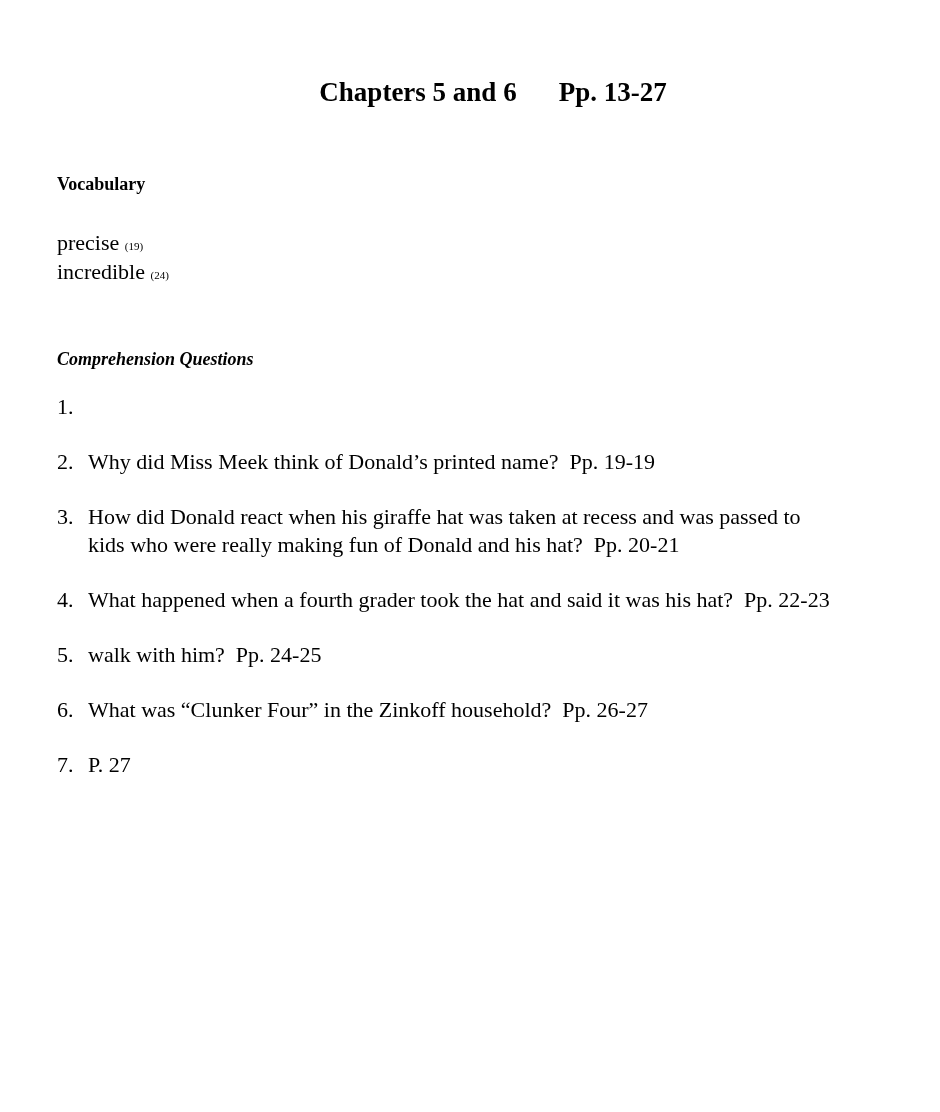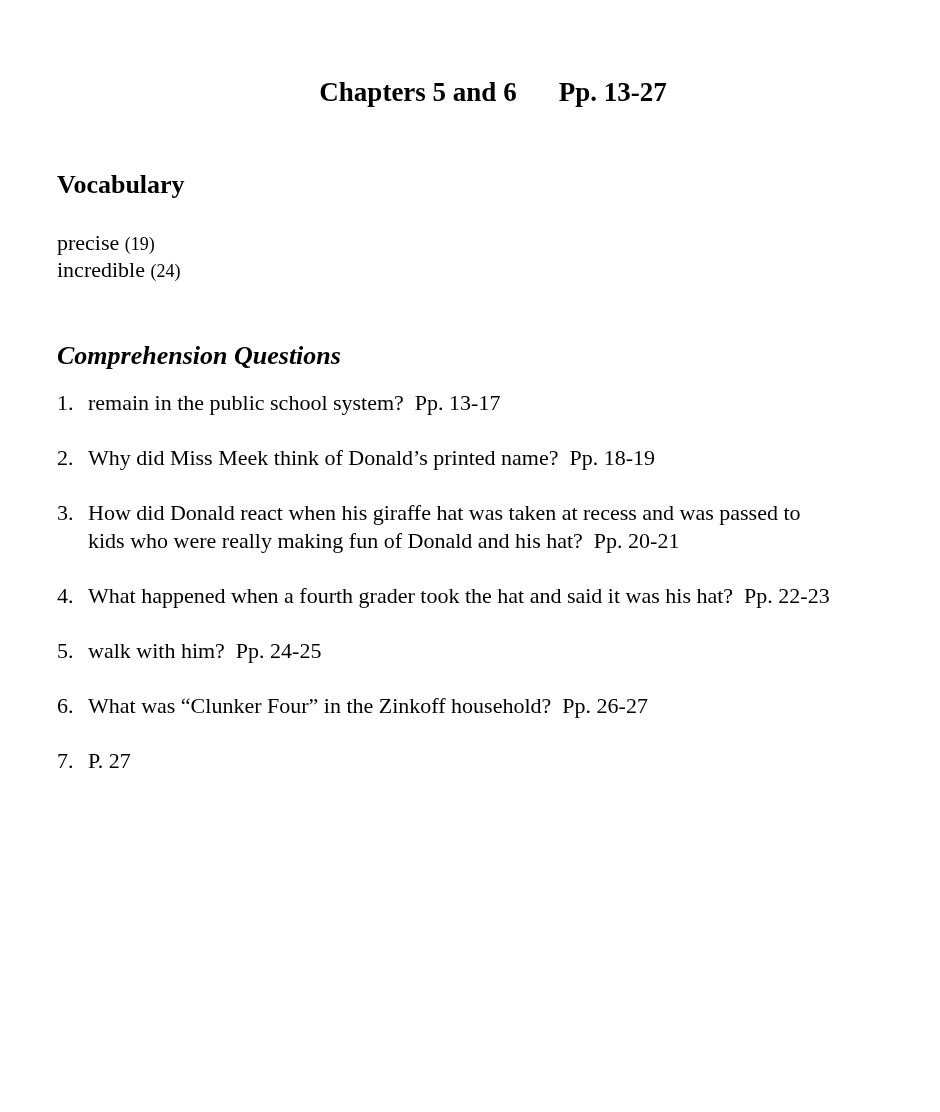--- a/index.html
+++ b/index.html
@@ -26,38 +26,38 @@
     font-size: 27px;
     line-height: 31px;
     font-weight: 700;
     white-space: pre-wrap;
   }
   .doc-title .title-gap {
     display: inline-block;
     width: 42px;
   }
   .section-heading {
-    font-size: 26px;
+    font-size: 18px;
     line-height: 29px;
     font-weight: 700;
   }
   .vocab-heading {
     margin-top: 31px;
   }
   .vocab-item {
     font-size: 22px;
     line-height: 26px;
   }
   .vocab-item.first {
     margin-top: 31px;
   }
   .vocab-item.second {
   }
   .vocab-page {
-    font-size: 18px;
+    font-size: 11px;
   }
   .cq-heading {
     margin-top: 57px;
     font-style: italic;
   }
   .questions {
     margin-top: 19px;
   }
   .question {
     display: flex;
@@ -96,28 +96,27 @@
     <span class="vocab-page">(24)</span>
   </div>
 
   <div class="section-heading cq-heading">Comprehension Questions</div>
 
   <div class="questions">
 
     <div class="question">
       <span class="qnum">1.</span>
       <div class="qtext">
-        <div class="qline">remain in the public school system?  Pp. 13-17</div>
       </div>
     </div>
 
     <div class="question">
       <span class="qnum">2.</span>
       <div class="qtext">
-        <div class="qline">Why did Miss Meek think of Donald’s printed name?  Pp. 18-19</div>
+        <div class="qline">Why did Miss Meek think of Donald’s printed name?  Pp. 19-19</div>
       </div>
     </div>
 
     <div class="question">
       <span class="qnum">3.</span>
       <div class="qtext">
         <div class="qline">How did Donald react when his giraffe hat was taken at recess and was passed to</div>
         <div class="qline">kids who were really making fun of Donald and his hat?  Pp. 20-21</div>
       </div>
     </div>

